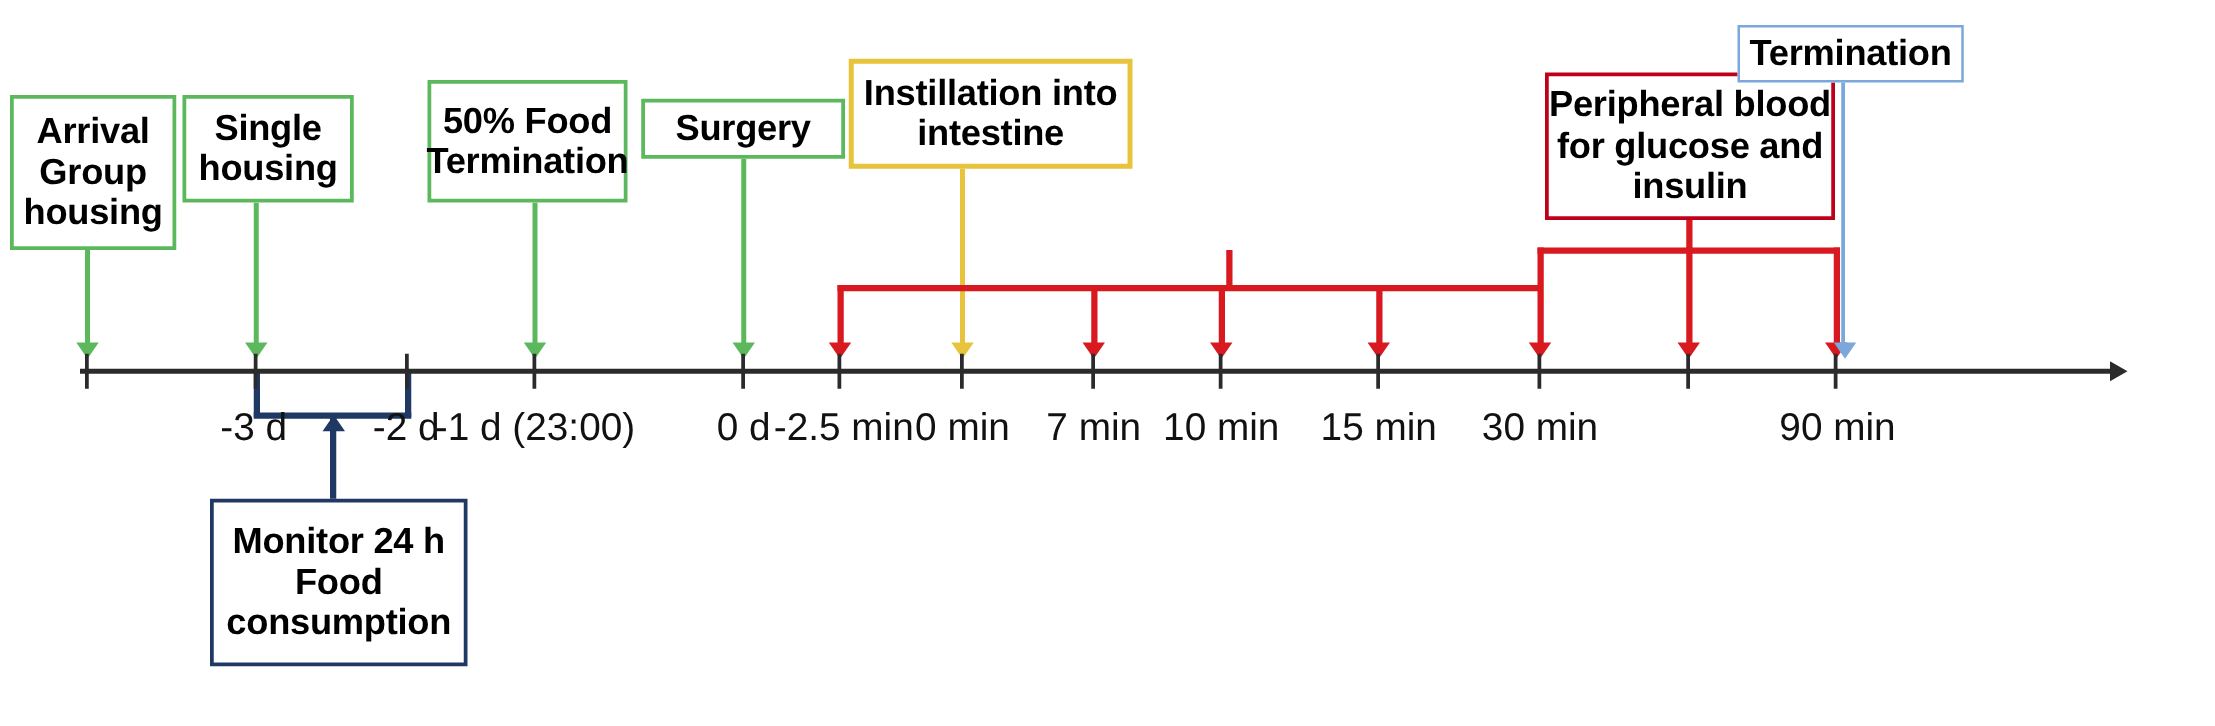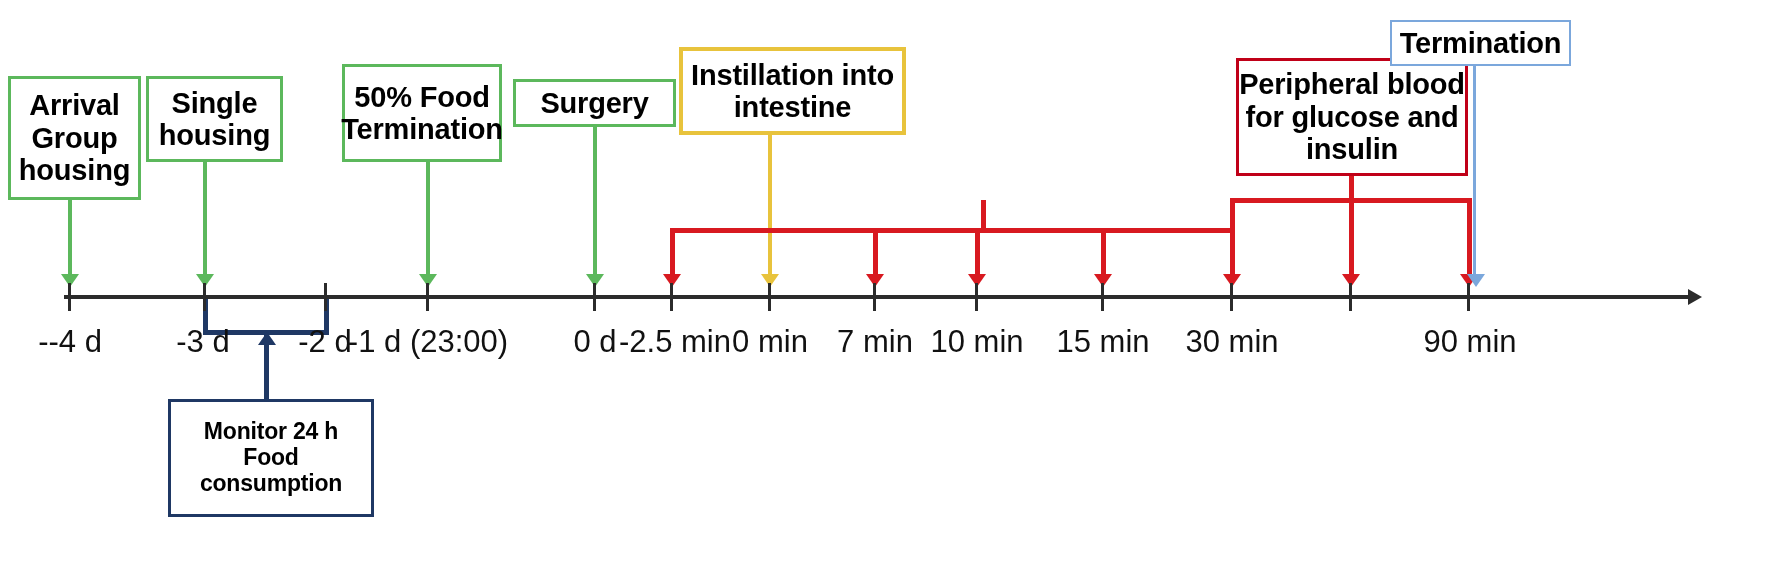--- a/index.html
+++ b/index.html
@@ -137,21 +137,21 @@
       <div>Peripheral blood</div>
       <div>for glucose and</div>
       <div>insulin</div>
     </div>
   </div>
 
   <div class="box box-blue" style="left:1390px; top:20px; width:181px; height:46px; font-size:29px;">
     <div>Termination</div>
   </div>
 
-  <div class="box box-navy" style="left:168px; top:399px; width:206px; height:118px; font-size:23px;">
+  <div class="box box-navy" style="left:168px; top:399px; width:206px; height:134px; font-size:29px;">
     <div>
       <div>Monitor 24 h</div>
       <div>Food</div>
       <div>consumption</div>
     </div>
   </div>
 
   <div class="vline g" style="left:68px; top:120px; width:4px; height:156px;"></div>
   <div class="arrowhead ah-g" style="left:61px; top:274px;"></div>
 
@@ -213,21 +213,20 @@
   <div class="tick" style="left:593px; top:283px; height:28px;"></div>
   <div class="tick" style="left:670px; top:283px; height:28px;"></div>
   <div class="tick" style="left:768px; top:283px; height:28px;"></div>
   <div class="tick" style="left:873px; top:283px; height:28px;"></div>
   <div class="tick" style="left:975px; top:283px; height:28px;"></div>
   <div class="tick" style="left:1101px; top:283px; height:28px;"></div>
   <div class="tick" style="left:1230px; top:283px; height:28px;"></div>
   <div class="tick" style="left:1349px; top:283px; height:28px;"></div>
   <div class="tick" style="left:1467px; top:283px; height:28px;"></div>
 
-  <div class="tlabel" style="left:0px;    top:324px; width:140px;">--4 d</div>
   <div class="tlabel" style="left:145px;  top:324px; width:116px;">-3 d</div>
   <div class="tlabel" style="left:267px;  top:324px; width:116px;">-2 d</div>
   <div class="tlabel" style="left:333px;  top:324px; width:190px;">-1 d (23:00)</div>
   <div class="tlabel" style="left:539px;  top:324px; width:112px;">0 d</div>
   <div class="tlabel" style="left:605px; top:324px; width:140px;">-2.5 min</div>
   <div class="tlabel" style="left:708px;  top:324px; width:124px;">0 min</div>
   <div class="tlabel" style="left:813px;  top:324px; width:124px;">7 min</div>
   <div class="tlabel" style="left:905px;  top:324px; width:144px;">10 min</div>
   <div class="tlabel" style="left:1031px; top:324px; width:144px;">15 min</div>
   <div class="tlabel" style="left:1160px; top:324px; width:144px;">30 min</div>

